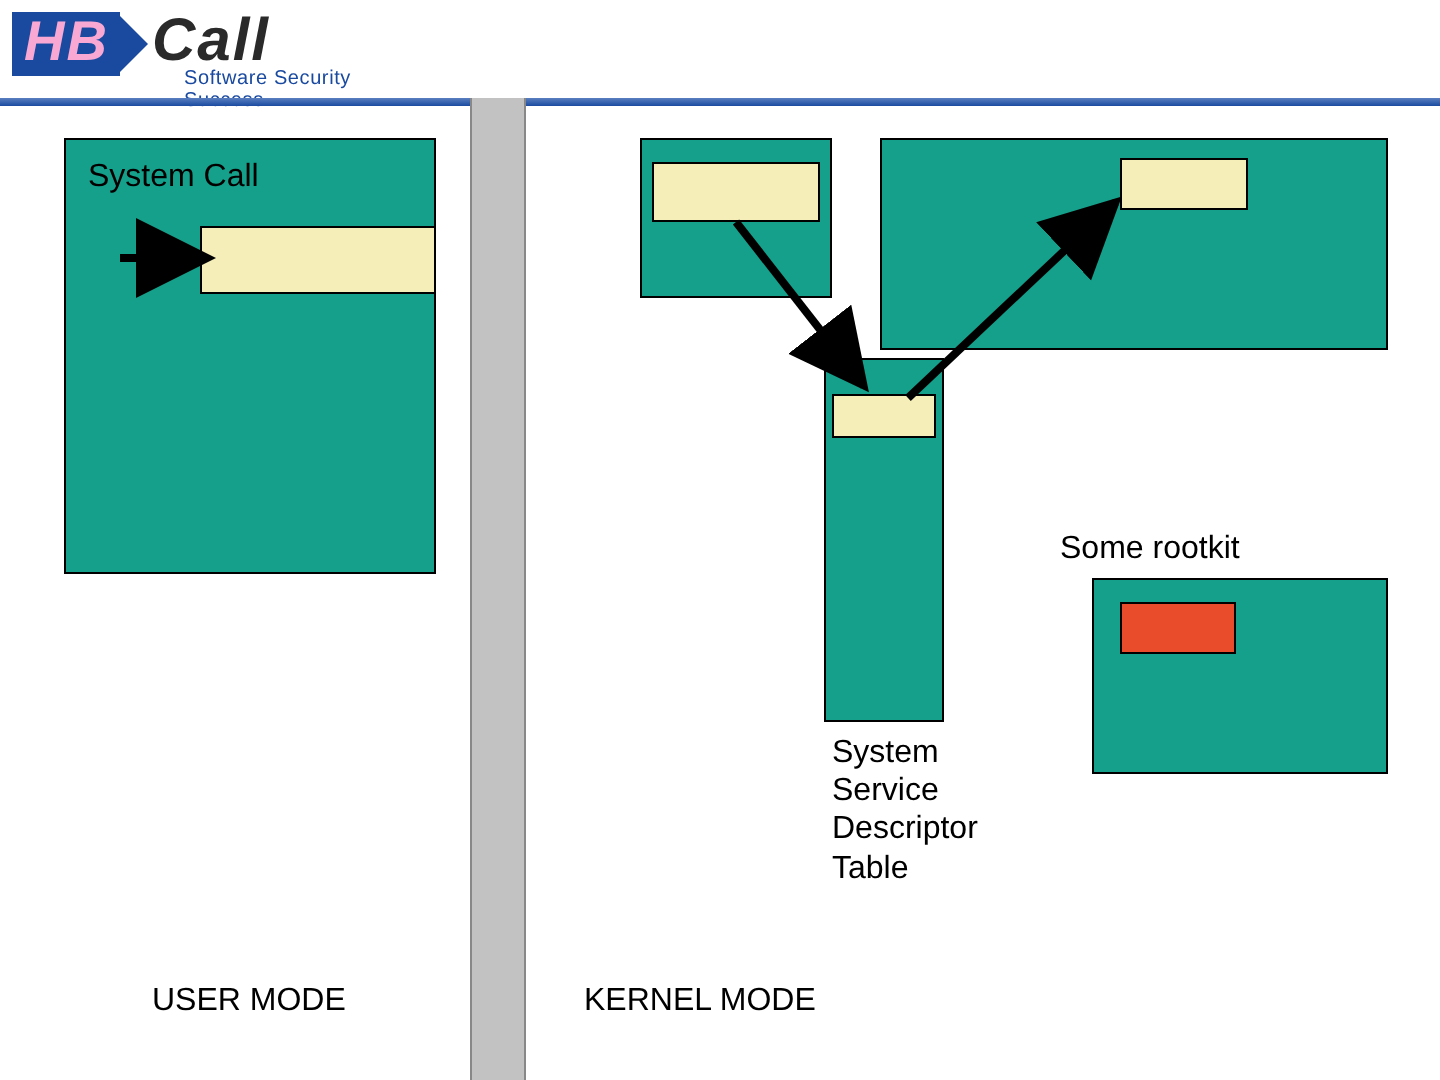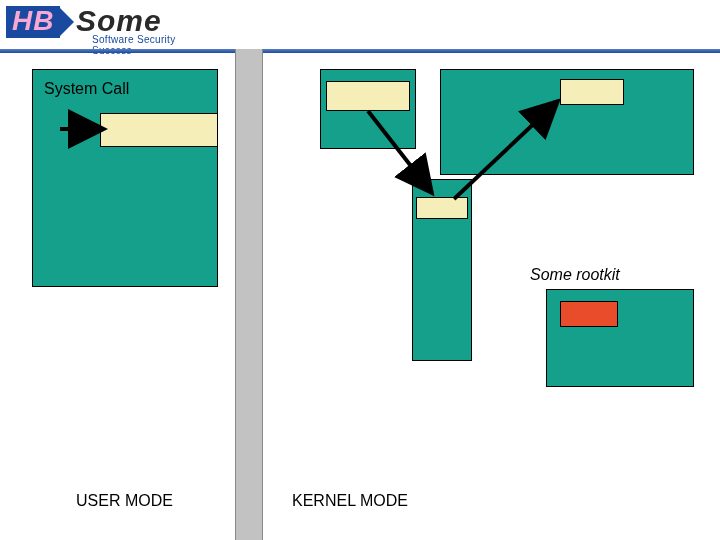--- a/index.html
+++ b/index.html
@@ -87,21 +87,21 @@
     width: 720px; height: 491px;
     pointer-events: none;
   }
 </style>
 </head>
 <body>
 
 <div class="logo">
   <div class="logo-hb">HB</div>
   <div class="logo-chev"></div>
-  <div class="logo-gary">Some</div>
+  <div class="logo-gary">Call</div>
   <div class="logo-tag">Software Security Success</div>
 </div>
 <div class="underline"></div>
 
 <div class="stage">
 
   <div class="box grey" style="left:235px; top:0px; width:28px; height:491px; border:none; border-left:1px solid #888; border-right:1px solid #888;"></div>
 
   <div class="box teal" style="left:32px; top:20px; width:186px; height:218px;"></div>
   <div class="label" style="left:44px; top:30px; white-space:pre;">System Call</div>
@@ -109,24 +109,28 @@
   <div class="box cream" style="left:100px; top:64px; width:118px; height:34px;"></div>
 
   <div class="box teal" style="left:320px; top:20px; width:96px; height:80px;"></div>
   <div class="box cream" style="left:326px; top:32px; width:84px; height:30px;"></div>
 
   <div class="box teal" style="left:440px; top:20px; width:254px; height:106px;"></div>
   <div class="box cream" style="left:560px; top:30px; width:64px; height:26px;"></div>
 
   <div class="box teal" style="left:412px; top:130px; width:60px; height:182px;"></div>
   <div class="box cream" style="left:416px; top:148px; width:52px; height:22px;"></div>
+  <div class="label" style="left:416px; top:318px; white-space:pre;">System
+Service
+Descriptor
+Table</div>
 
   <div class="box teal" style="left:546px; top:240px; width:148px; height:98px;"></div>
   <div class="box red" style="left:560px; top:252px; width:58px; height:26px;"></div>
-  <div class="label" style="left:530px; top:216px;font-style:italic;">Some rootkit</div>
+  <div class="label" style="left:530px; top:216px;">Some rootkit</div>
 
   <div class="label" style="left:76px; top:442px; font-weight:normal;">USER MODE</div>
   <div class="label" style="left:292px; top:442px;">KERNEL MODE</div>
 
   <svg class="arrows" viewBox="0 0 720 491">
     <defs>
       <marker id="ah" markerWidth="12" markerHeight="12" refX="9" refY="5" orient="auto">
         <path d="M0,0 L10,5 L0,10 Z" fill="#000"></path>
       </marker>
     </defs>

